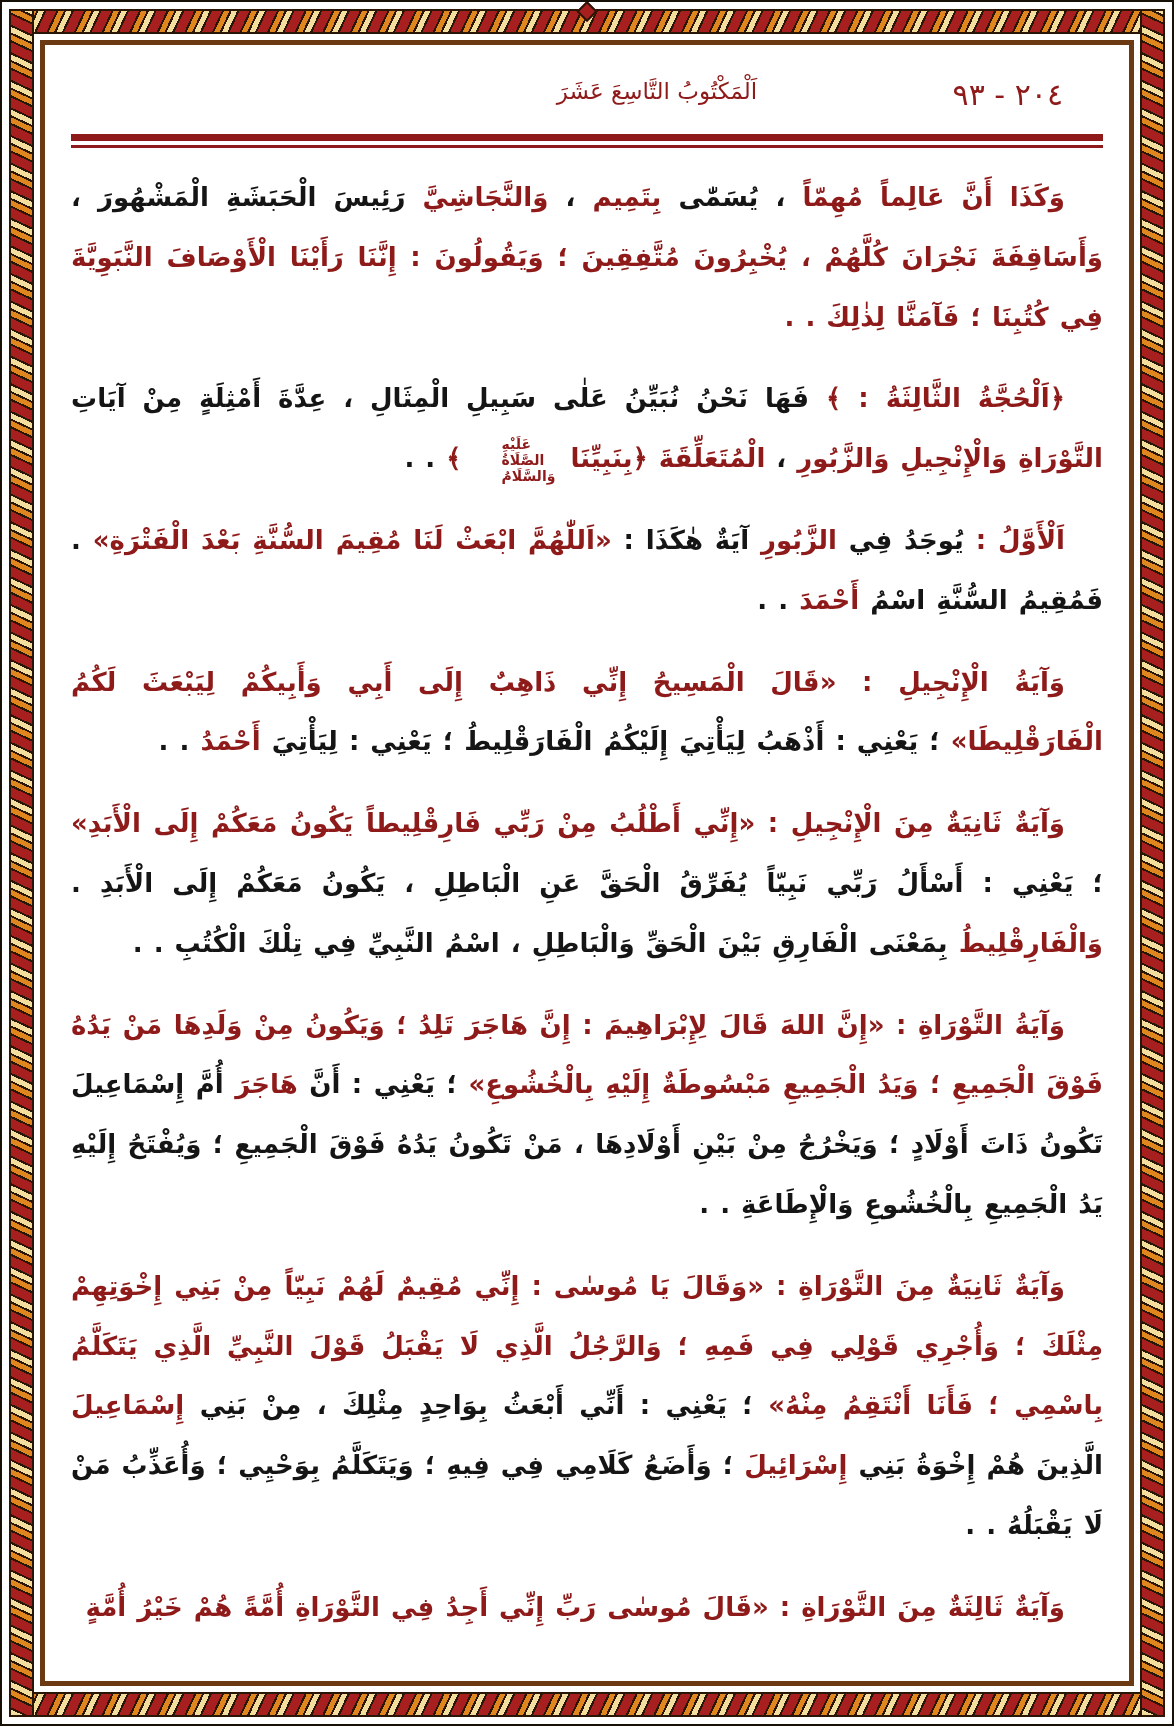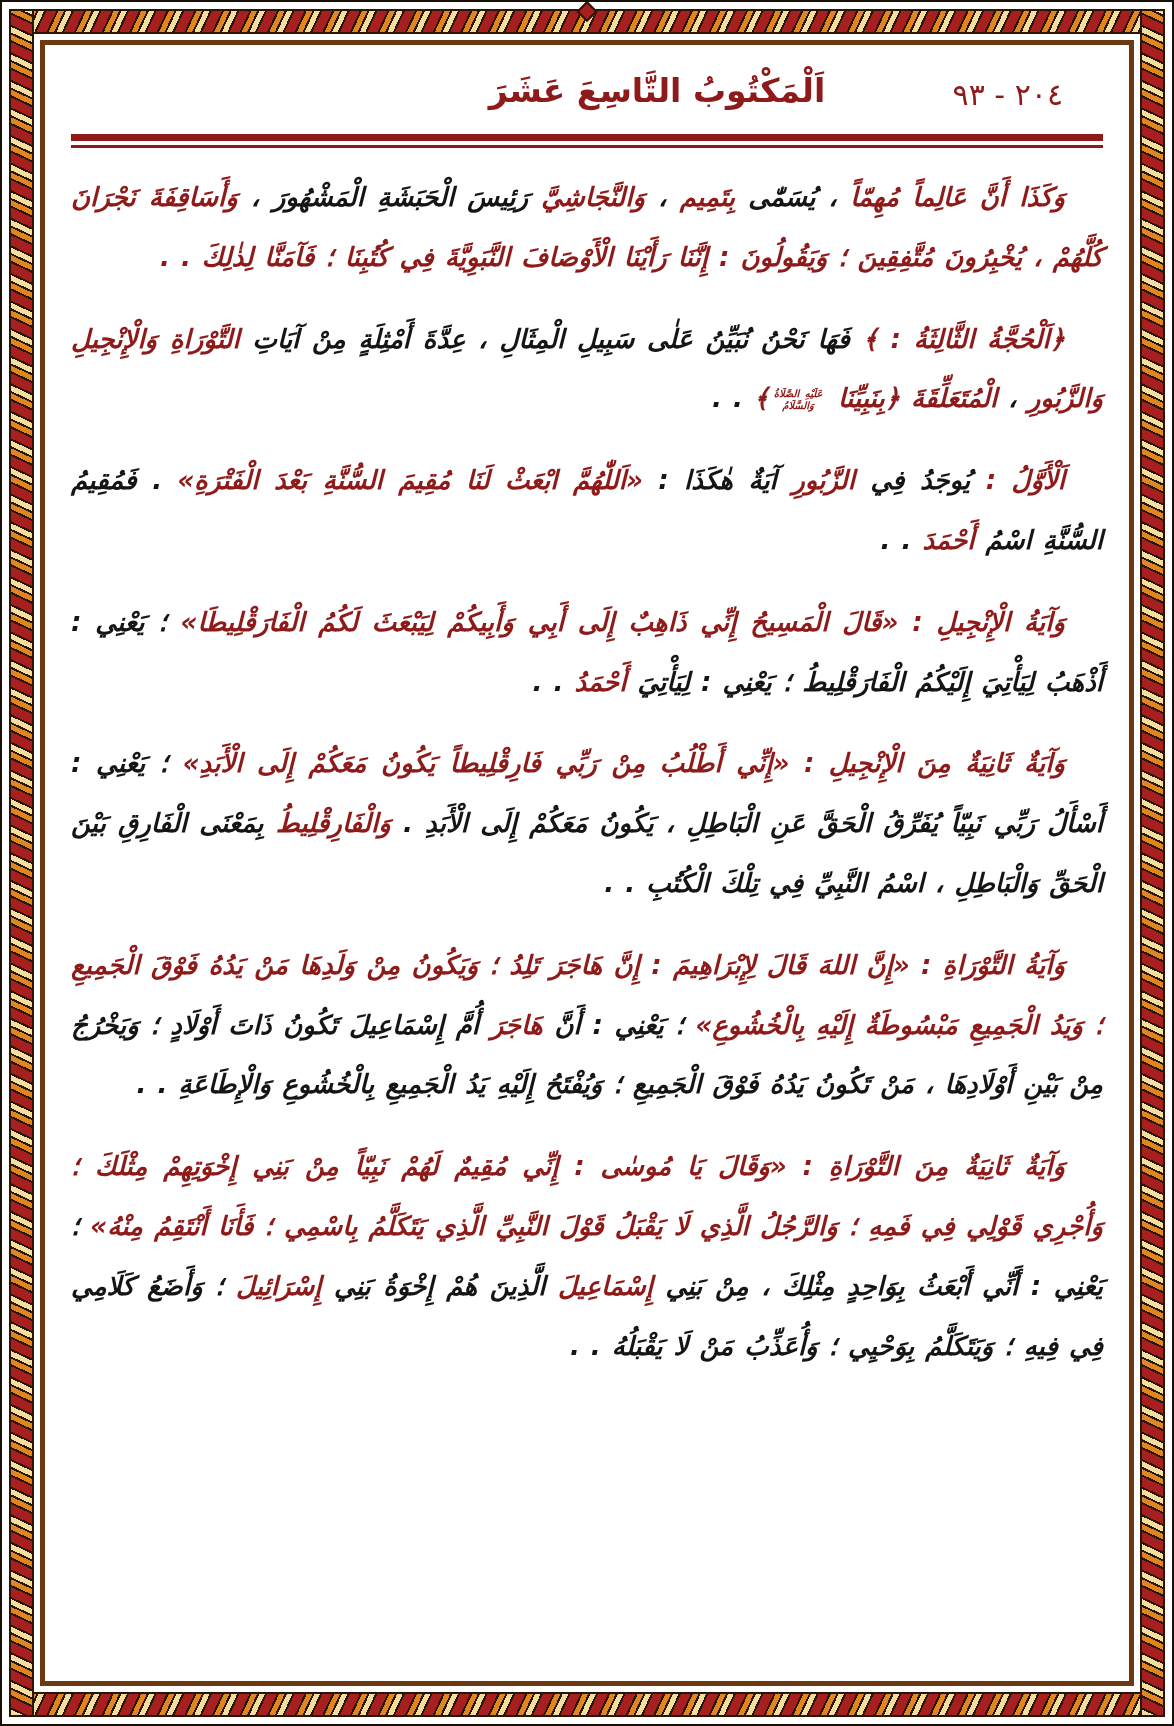--- a/index.html
+++ b/index.html
@@ -46,50 +46,50 @@
     overflow:hidden;
     direction:rtl;
   }
   .hdr{position:relative;height:56px;}
   .page-number{
     position:absolute;right:40px;top:8px;
     font-size:30px;font-weight:normal;color:var(--maroon,#8E1A1A);
     direction:rtl;white-space:nowrap;
   }
   .page-title{
-    position:absolute;left:50%;top:2px;
+    position:absolute;left:50%;top:9px;
     transform:translateX(calc(-50% + 70px));
-    font-size:33px;font-weight:bold;color:var(--maroon,#8E1A1A);
+    font-size:23px;font-weight:normal;color:var(--maroon,#8E1A1A);
     white-space:nowrap;
   }
   .rule{
     margin-top:9px;height:4px;
     border-top:7px solid var(--maroon,#8E1A1A);
     border-bottom:3px solid var(--maroon,#8E1A1A);
   }
   .body-text{margin-top:20px;}
   .para{
     margin:0 0 22px 0;
     font-size:26px;font-weight:bold;
     line-height:2.3;
     text-align:justify;
     text-indent:38px;
     color:#151515;
     word-spacing:2px;
-    font-style:italic;
   }
   .run.black{color:#151515;}
   .run.maroon{color:var(--maroon,#8E1A1A);}
   .run.seal{
     color:var(--maroon,#8E1A1A);
     display:inline-block;
-    font-size:10px;line-height:1.15;
-    max-width:58px;text-align:center;
+    font-size:14px;line-height:1.15;
+    max-width:58px;text-align:left;
     vertical-align:middle;white-space:normal;
     text-indent:0;
+    margin-left:40px;
   }
 </style>
 </head>
 <body>
 
 <div class="page">
 
   <div class="b-strip b-h b-top"></div>
   <div class="b-strip b-h b-bottom"></div>
   <div class="b-strip b-v b-left"></div>
@@ -107,16 +107,17 @@
     <div class="rule"></div>
 
     <div class="body-text">
         <p class="para"><span class="run maroon">وَكَذَا أَنَّ عَالِماً مُهِمّاً</span><span class="run black"> ، يُسَمّٰى </span><span class="run maroon">بِتَمِيم</span><span class="run black"> ، </span><span class="run maroon">وَالنَّجَاشِيَّ</span><span class="run black"> رَئِيسَ الْحَبَشَةِ الْمَشْهُورَ ، </span><span class="run maroon">وَأَسَاقِفَةَ نَجْرَانَ كُلَّهُمْ ، يُخْبِرُونَ مُتَّفِقِينَ ؛ وَيَقُولُونَ : إِنَّنَا رَأَيْنَا الْأَوْصَافَ النَّبَوِيَّةَ فِي كُتُبِنَا ؛ فَآمَنَّا لِذٰلِكَ . .</span></p>
         <p class="para"><span class="run maroon">﴿اَلْحُجَّةُ الثَّالِثَةُ : ﴾</span><span class="run black"> فَهَا نَحْنُ نُبَيِّنُ عَلٰى سَبِيلِ الْمِثَالِ ، عِدَّةَ أَمْثِلَةٍ مِنْ آيَاتِ </span><span class="run maroon">التَّوْرَاةِ وَالْإِنْجِيلِ وَالزَّبُورِ</span><span class="run black"> ، </span><span class="run maroon">الْمُتَعَلِّقَةَ ﴿بِنَبِيِّنَا </span><span class="run seal">عَلَيْهِ الصَّلَاةُ وَالسَّلَامُ</span><span class="run maroon">﴾</span><span class="run black"> . .</span></p>
         <p class="para"><span class="run maroon">اَلْأَوَّلُ :</span><span class="run black"> يُوجَدُ فِي </span><span class="run maroon">الزَّبُورِ</span><span class="run black"> آيَةٌ هٰكَذَا : </span><span class="run maroon">«اَللّٰهُمَّ ابْعَثْ لَنَا مُقِيمَ السُّنَّةِ بَعْدَ الْفَتْرَةِ»</span><span class="run black"> . فَمُقِيمُ السُّنَّةِ اسْمُ </span><span class="run maroon">أَحْمَدَ</span><span class="run black"> . .</span></p>
         <p class="para"><span class="run maroon">وَآيَةُ الْإِنْجِيلِ : «قَالَ الْمَسِيحُ إِنِّي ذَاهِبٌ إِلَى أَبِي وَأَبِيكُمْ لِيَبْعَثَ لَكُمُ الْفَارَقْلِيطَا»</span><span class="run black"> ؛ يَعْنِي : أَذْهَبُ لِيَأْتِيَ إِلَيْكُمُ الْفَارَقْلِيطُ ؛ يَعْنِي : لِيَأْتِيَ </span><span class="run maroon">أَحْمَدُ</span><span class="run black"> . .</span></p>
         <p class="para"><span class="run maroon">وَآيَةٌ ثَانِيَةٌ مِنَ الْإِنْجِيلِ : «إِنِّي أَطْلُبُ مِنْ رَبِّي فَارِقْلِيطاً يَكُونُ مَعَكُمْ إِلَى الْأَبَدِ»</span><span class="run black"> ؛ يَعْنِي : أَسْأَلُ رَبِّي نَبِيّاً يُفَرِّقُ الْحَقَّ عَنِ الْبَاطِلِ ، يَكُونُ مَعَكُمْ إِلَى الْأَبَدِ . </span><span class="run maroon">وَالْفَارِقْلِيطُ</span><span class="run black"> بِمَعْنَى الْفَارِقِ بَيْنَ الْحَقِّ وَالْبَاطِلِ ، اسْمُ النَّبِيِّ فِي تِلْكَ الْكُتُبِ . .</span></p>
         <p class="para"><span class="run maroon">وَآيَةُ التَّوْرَاةِ : «إِنَّ اللهَ قَالَ لِإِبْرَاهِيمَ : إِنَّ هَاجَرَ تَلِدُ ؛ وَيَكُونُ مِنْ وَلَدِهَا مَنْ يَدُهُ فَوْقَ الْجَمِيعِ ؛ وَيَدُ الْجَمِيعِ مَبْسُوطَةٌ إِلَيْهِ بِالْخُشُوعِ»</span><span class="run black"> ؛ يَعْنِي : أَنَّ </span><span class="run maroon">هَاجَرَ</span><span class="run black"> أُمَّ إِسْمَاعِيلَ تَكُونُ ذَاتَ أَوْلَادٍ ؛ وَيَخْرُجُ مِنْ بَيْنِ أَوْلَادِهَا ، مَنْ تَكُونُ يَدُهُ فَوْقَ الْجَمِيعِ ؛ وَيُفْتَحُ إِلَيْهِ يَدُ الْجَمِيعِ بِالْخُشُوعِ وَالْإِطَاعَةِ . .</span></p>
         <p class="para"><span class="run maroon">وَآيَةٌ ثَانِيَةٌ مِنَ التَّوْرَاةِ : «وَقَالَ يَا مُوسٰى : إِنِّي مُقِيمٌ لَهُمْ نَبِيّاً مِنْ بَنِي إِخْوَتِهِمْ مِثْلَكَ ؛ وَأُجْرِي قَوْلِي فِي فَمِهِ ؛ وَالرَّجُلُ الَّذِي لَا يَقْبَلُ قَوْلَ النَّبِيِّ الَّذِي يَتَكَلَّمُ بِاسْمِي ؛ فَأَنَا أَنْتَقِمُ مِنْهُ»</span><span class="run black"> ؛ يَعْنِي : أَنِّي أَبْعَثُ بِوَاحِدٍ مِثْلِكَ ، مِنْ بَنِي </span><span class="run maroon">إِسْمَاعِيلَ</span><span class="run black"> الَّذِينَ هُمْ إِخْوَةُ بَنِي </span><span class="run maroon">إِسْرَائِيلَ</span><span class="run black"> ؛ وَأَضَعُ كَلَامِي فِي فِيهِ ؛ وَيَتَكَلَّمُ بِوَحْيِي ؛ وَأُعَذِّبُ مَنْ لَا يَقْبَلُهُ . .</span></p>
+        <p class="para"><span class="run maroon">وَآيَةٌ ثَالِثَةٌ مِنَ التَّوْرَاةِ : «قَالَ مُوسٰى رَبِّ إِنِّي أَجِدُ فِي التَّوْرَاةِ أُمَّةً هُمْ خَيْرُ أُمَّةٍ</span></p>
       </div>
 
   </div>
 </div>
 
 </body></html>

